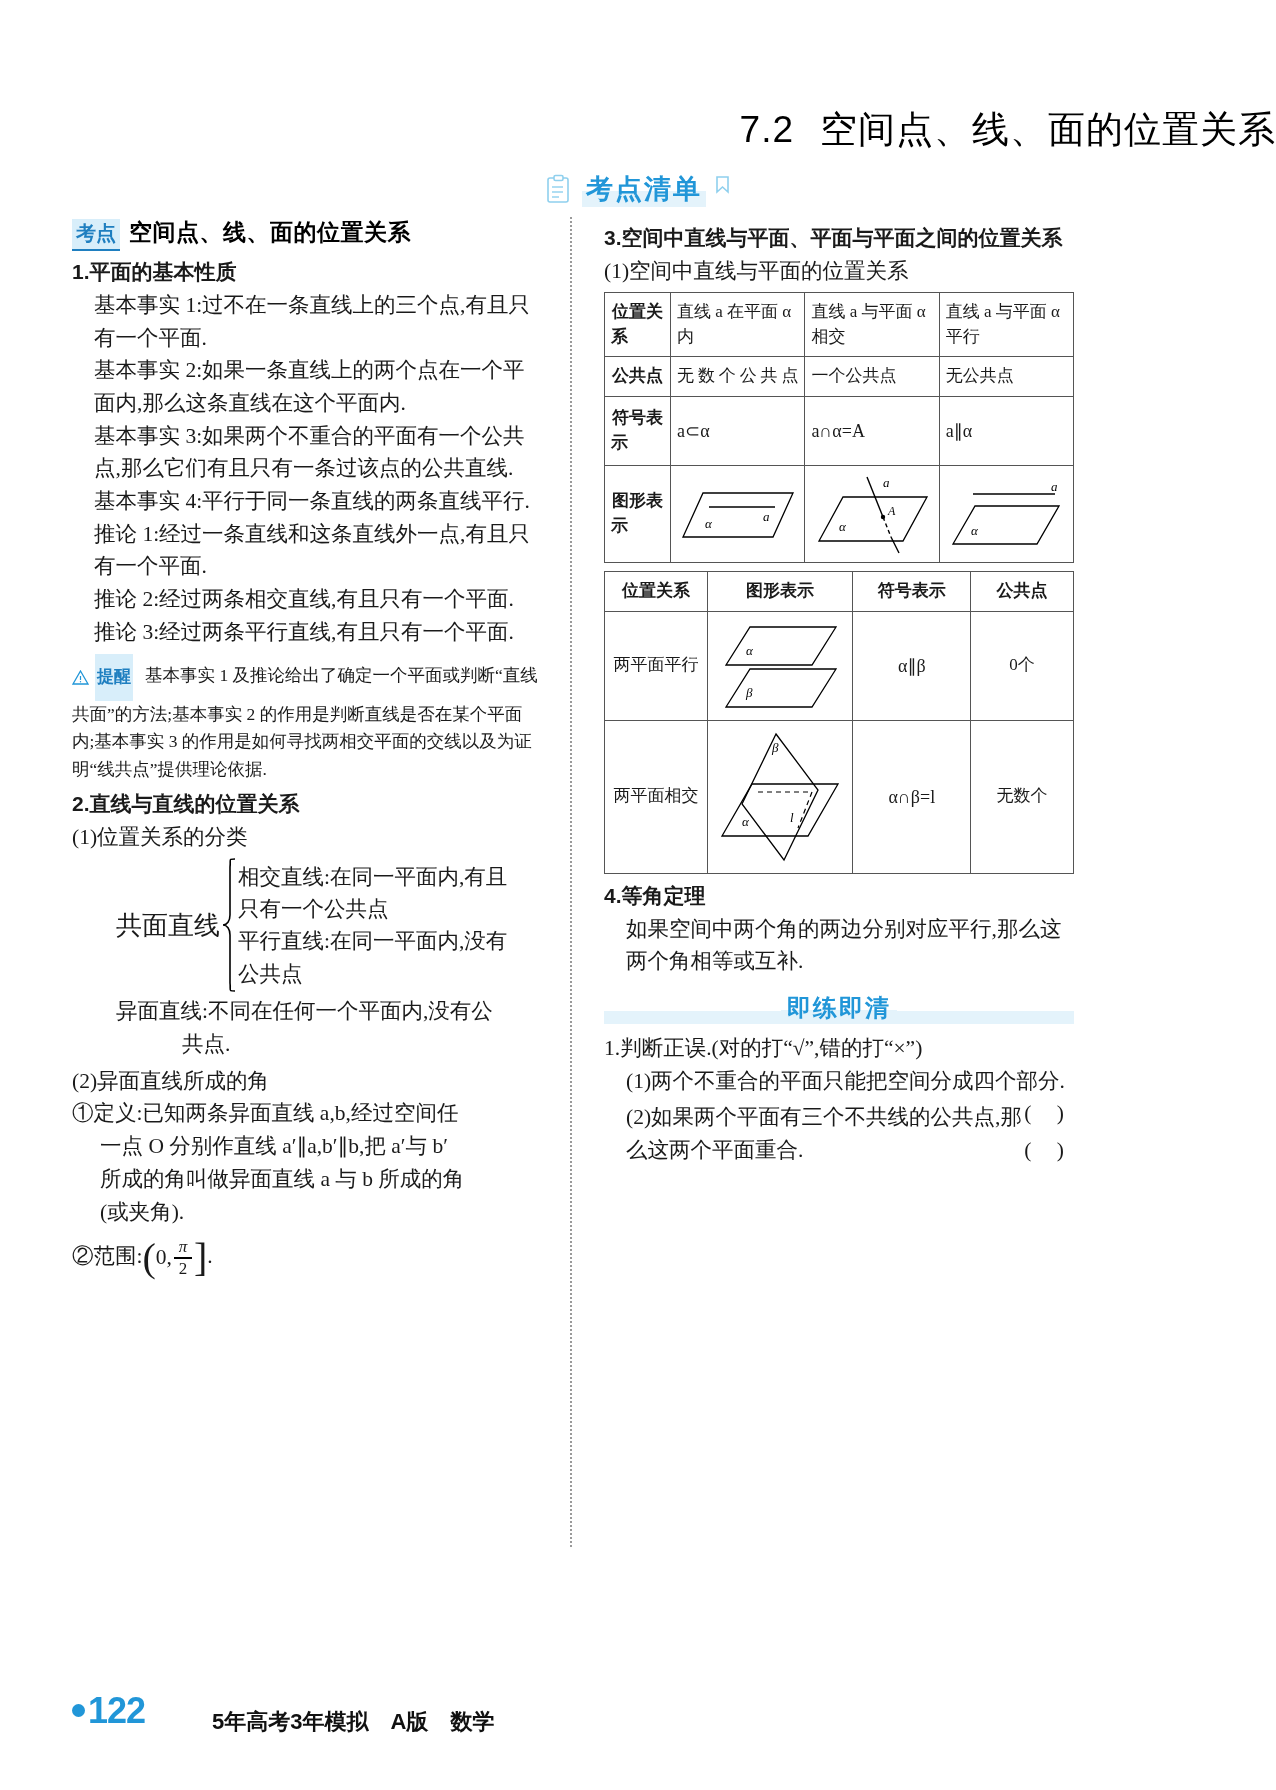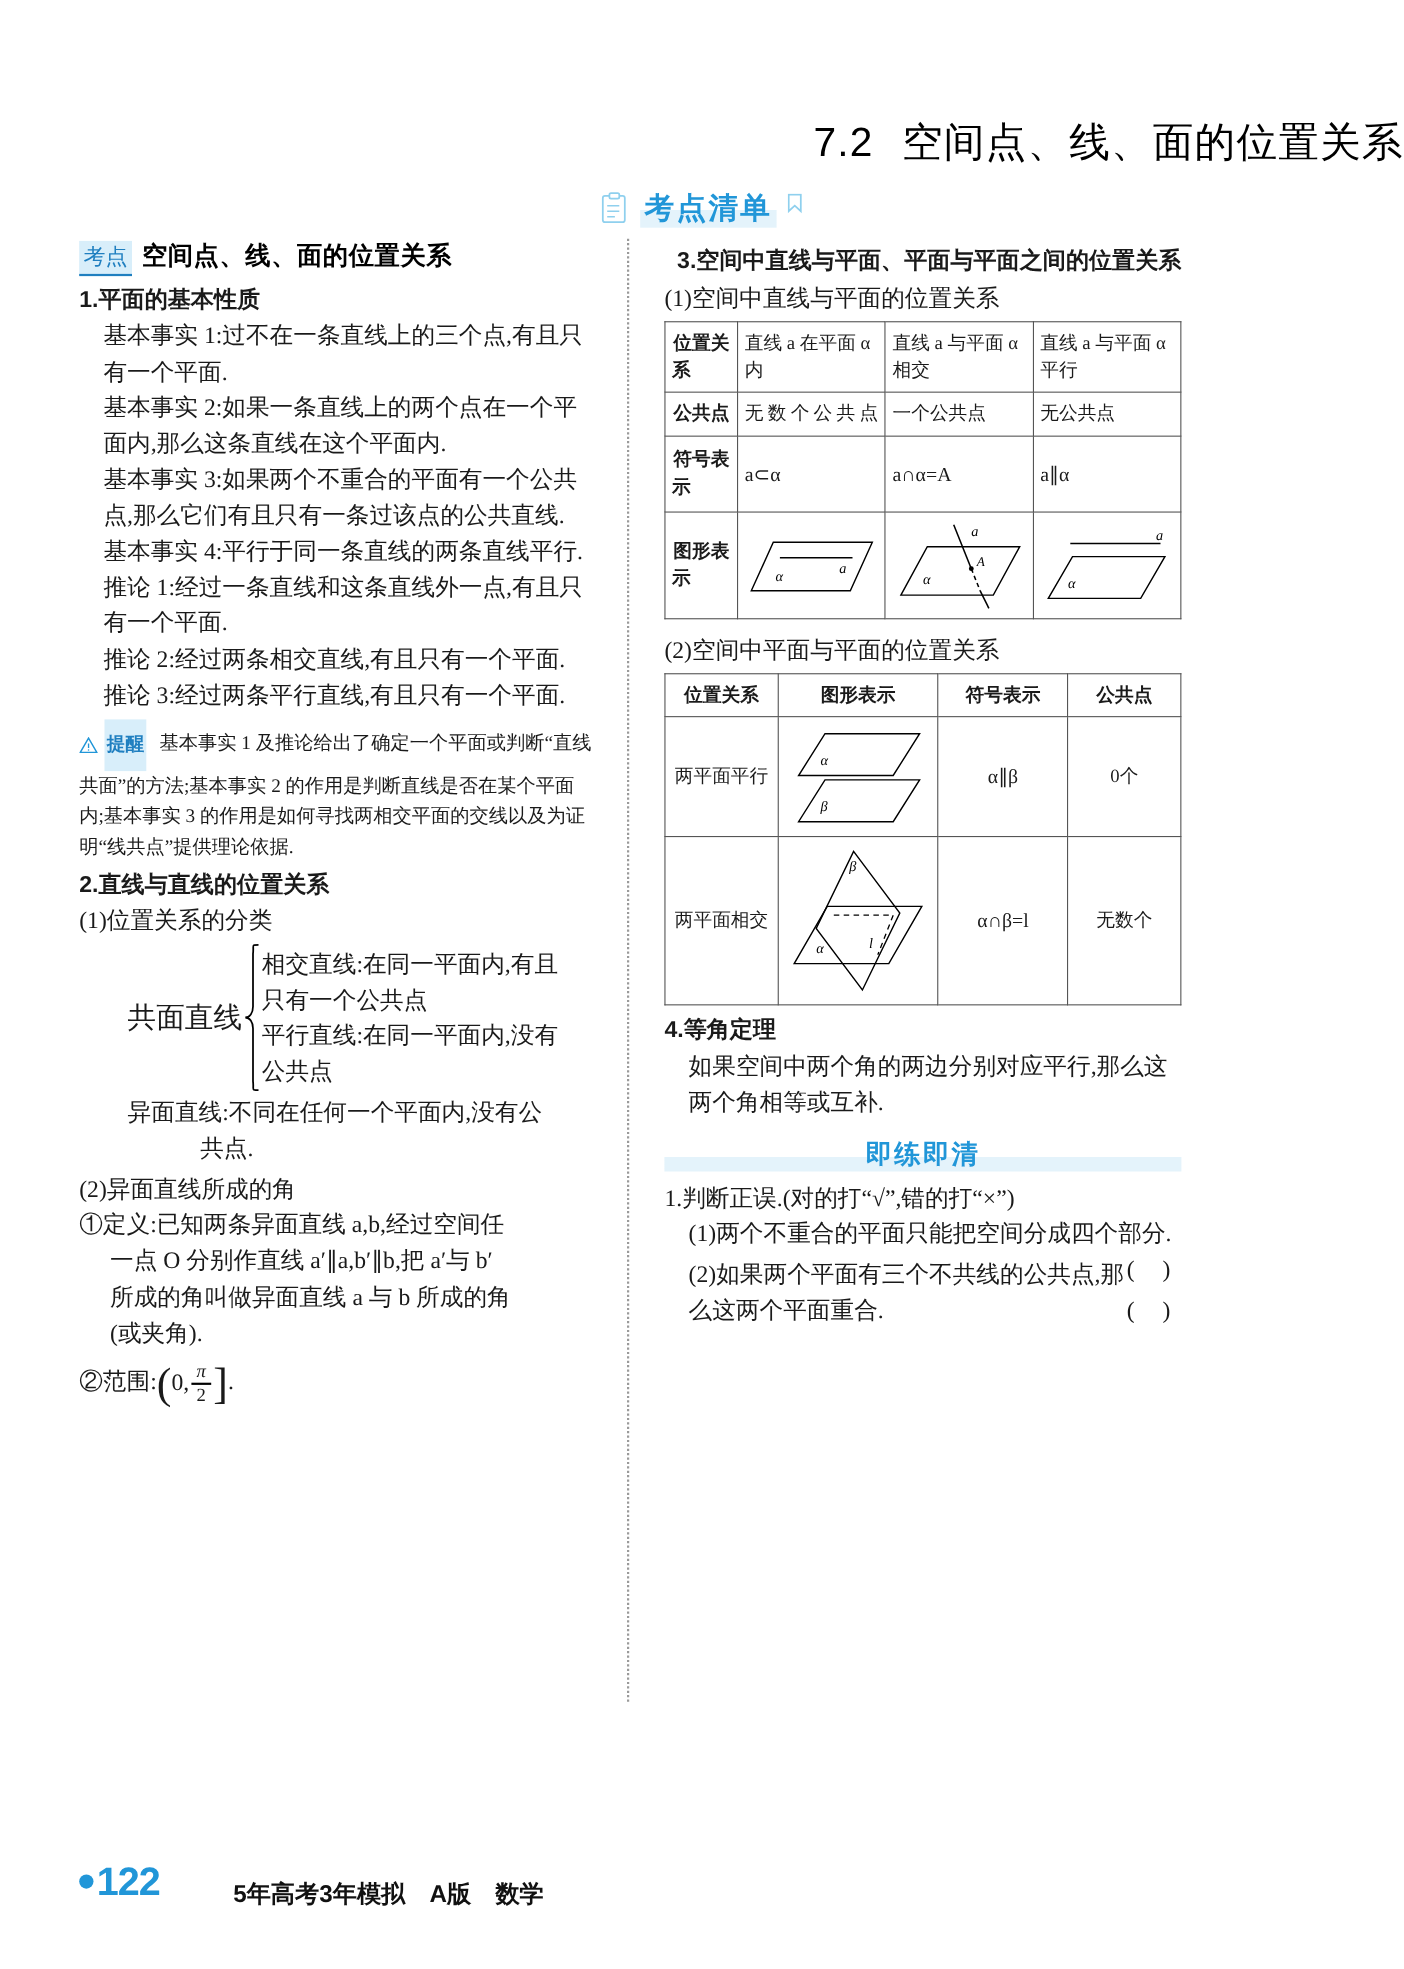--- a/index.html
+++ b/index.html
@@ -64,21 +64,21 @@
     height:1330px;
   }
 
   
   .kd-head{
     display:flex;align-items:baseline;gap:9px;
     margin-bottom:5px;
   }
   .kd-tag{
     font-family:"Liberation Sans", sans-serif;
-    font-weight:normal;font-size:20px;color:#1f7fc0;
+    font-weight:bold;font-size:20px;color:#1f7fc0;
     background:#d8eefa;
     padding:1px 4px 2px 4px;
     border-bottom:2px solid #1f7fc0;
   }
   .kd-title{
     font-family:"Liberation Sans", sans-serif;
     font-weight:bold;font-size:23px;color:#000;
     letter-spacing:0.5px;
   }
   h3.sec{
@@ -294,21 +294,21 @@
             <span class="bigbr">]</span>
           </span><span>.</span>
       </p>
 
     </div>
 
     <div class="divider"></div>
 
     <div class="col right">
 
-      <h3 class="sec" style="line-height:1.35;text-align:right;">3.空间中直线与平面、平面与平面之间的位置关系</h3>
+      <h3 class="sec" style="line-height:1.35;">3.空间中直线与平面、平面与平面之间的位置关系</h3>
       <p class="body" style="margin-top:2px;">(1)空间中直线与平面的位置关系</p>
 
       <table class="t">
         <colgroup>
             <col style="width:62px">
             <col style="width:126px">
             <col style="width:126px">
             <col style="width:126px">
           </colgroup>
         <tbody>
@@ -363,21 +363,20 @@
                   <text x="104" y="13" font-size="13" font-style="italic" font-family="'Liberation Serif',serif">a</text>
                   <polygon points="28,28 112,28 90,66 6,66" fill="none" stroke="#000" stroke-width="1.3"></polygon>
                   <text x="24" y="57" font-size="13" font-style="italic" font-family="'Liberation Serif',serif">α</text>
                 </svg>
               </figure>
             </td>
           </tr>
         </tbody>
       </table>
 
-      <p class="body" style="margin-top:12px;">(2)空间中平面与平面的位置关系</p>
 
       <table class="t">
         <colgroup>
             <col style="width:96px">
             <col style="width:136px">
             <col style="width:110px">
             <col style="width:96px">
           </colgroup>
         <tbody>
           <tr>

